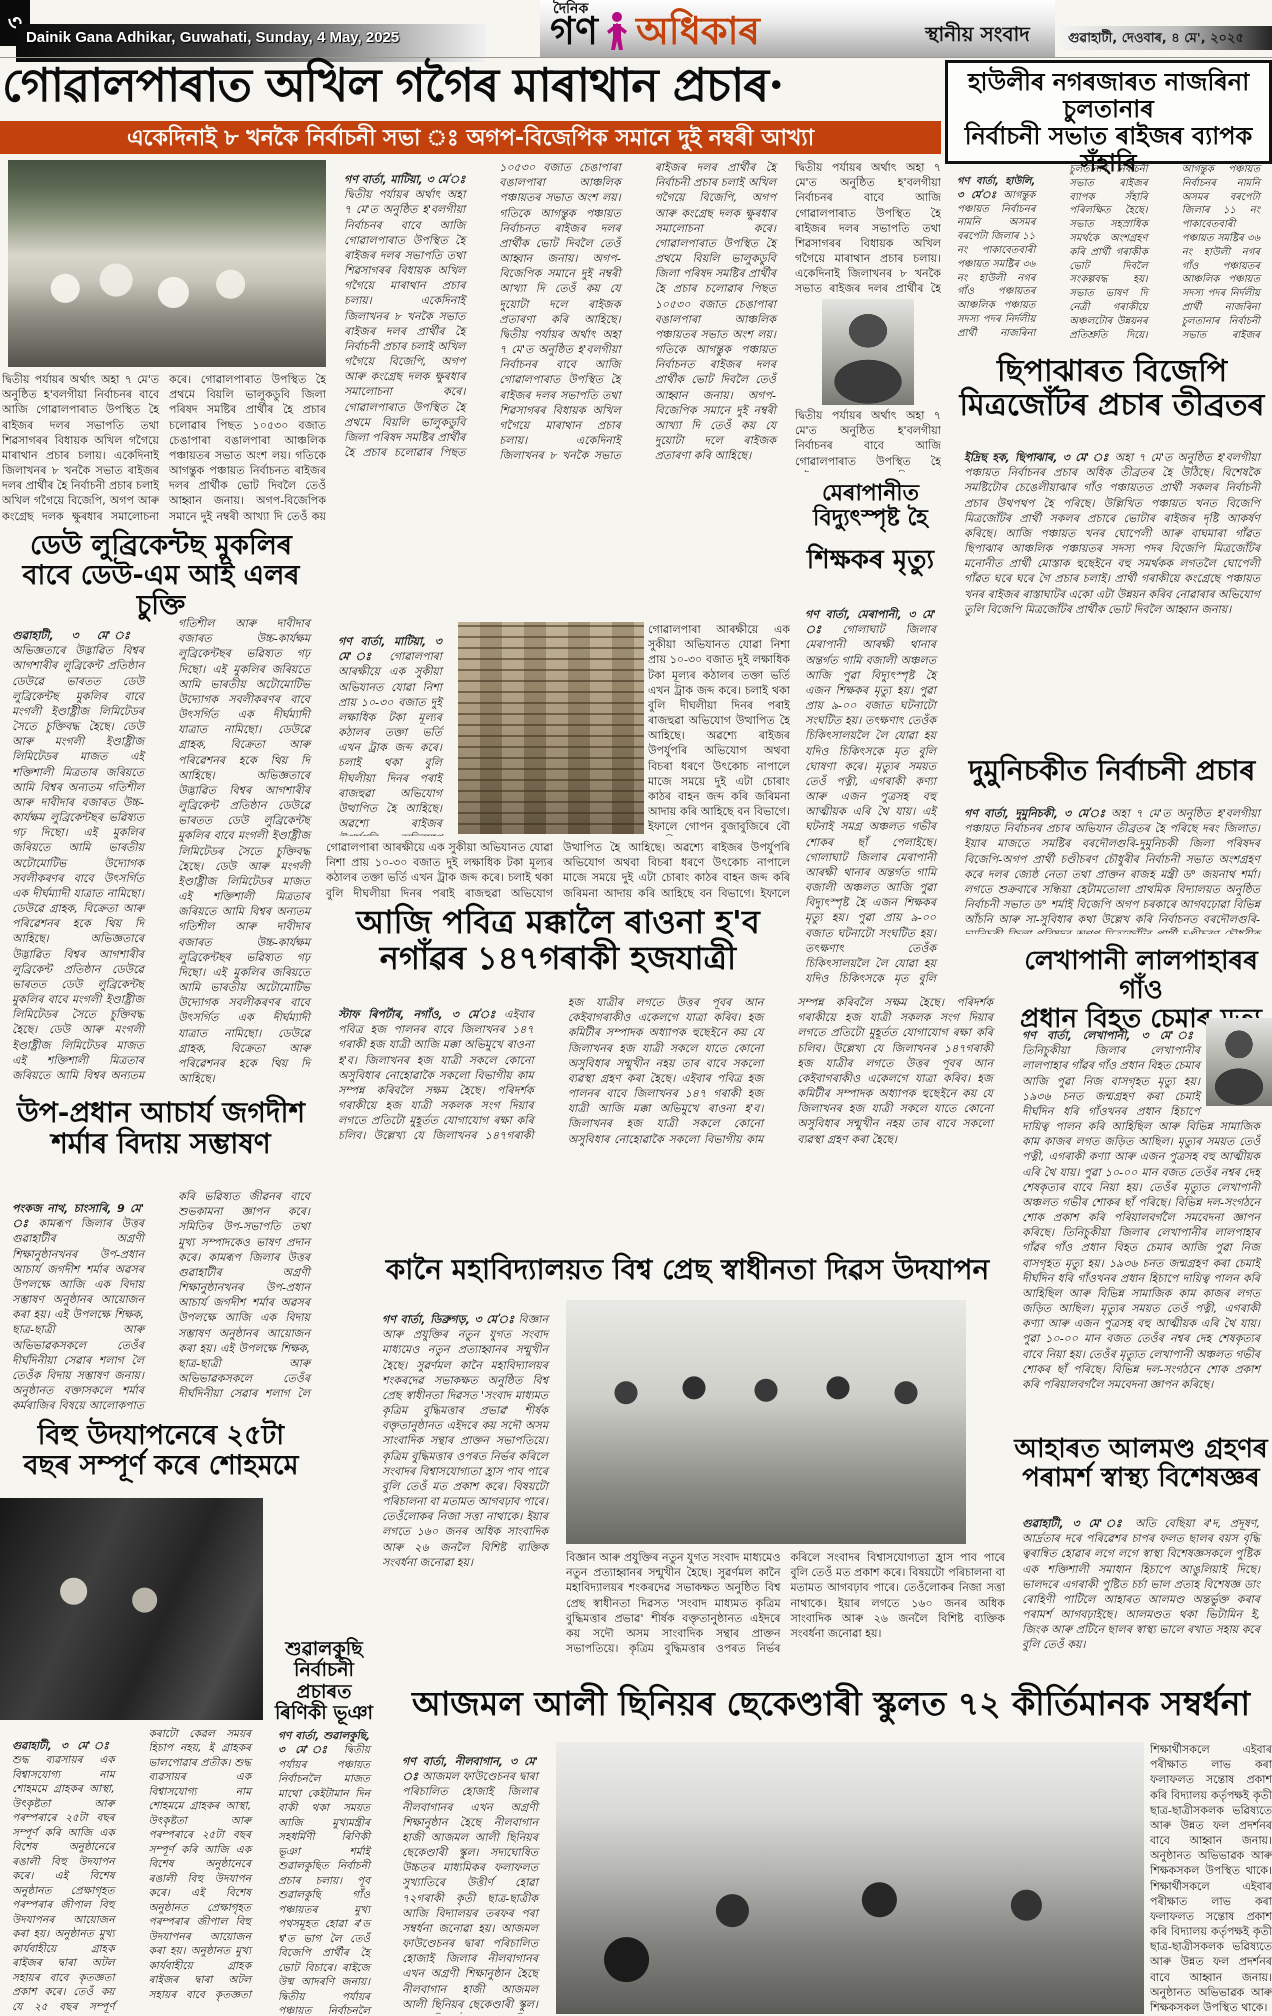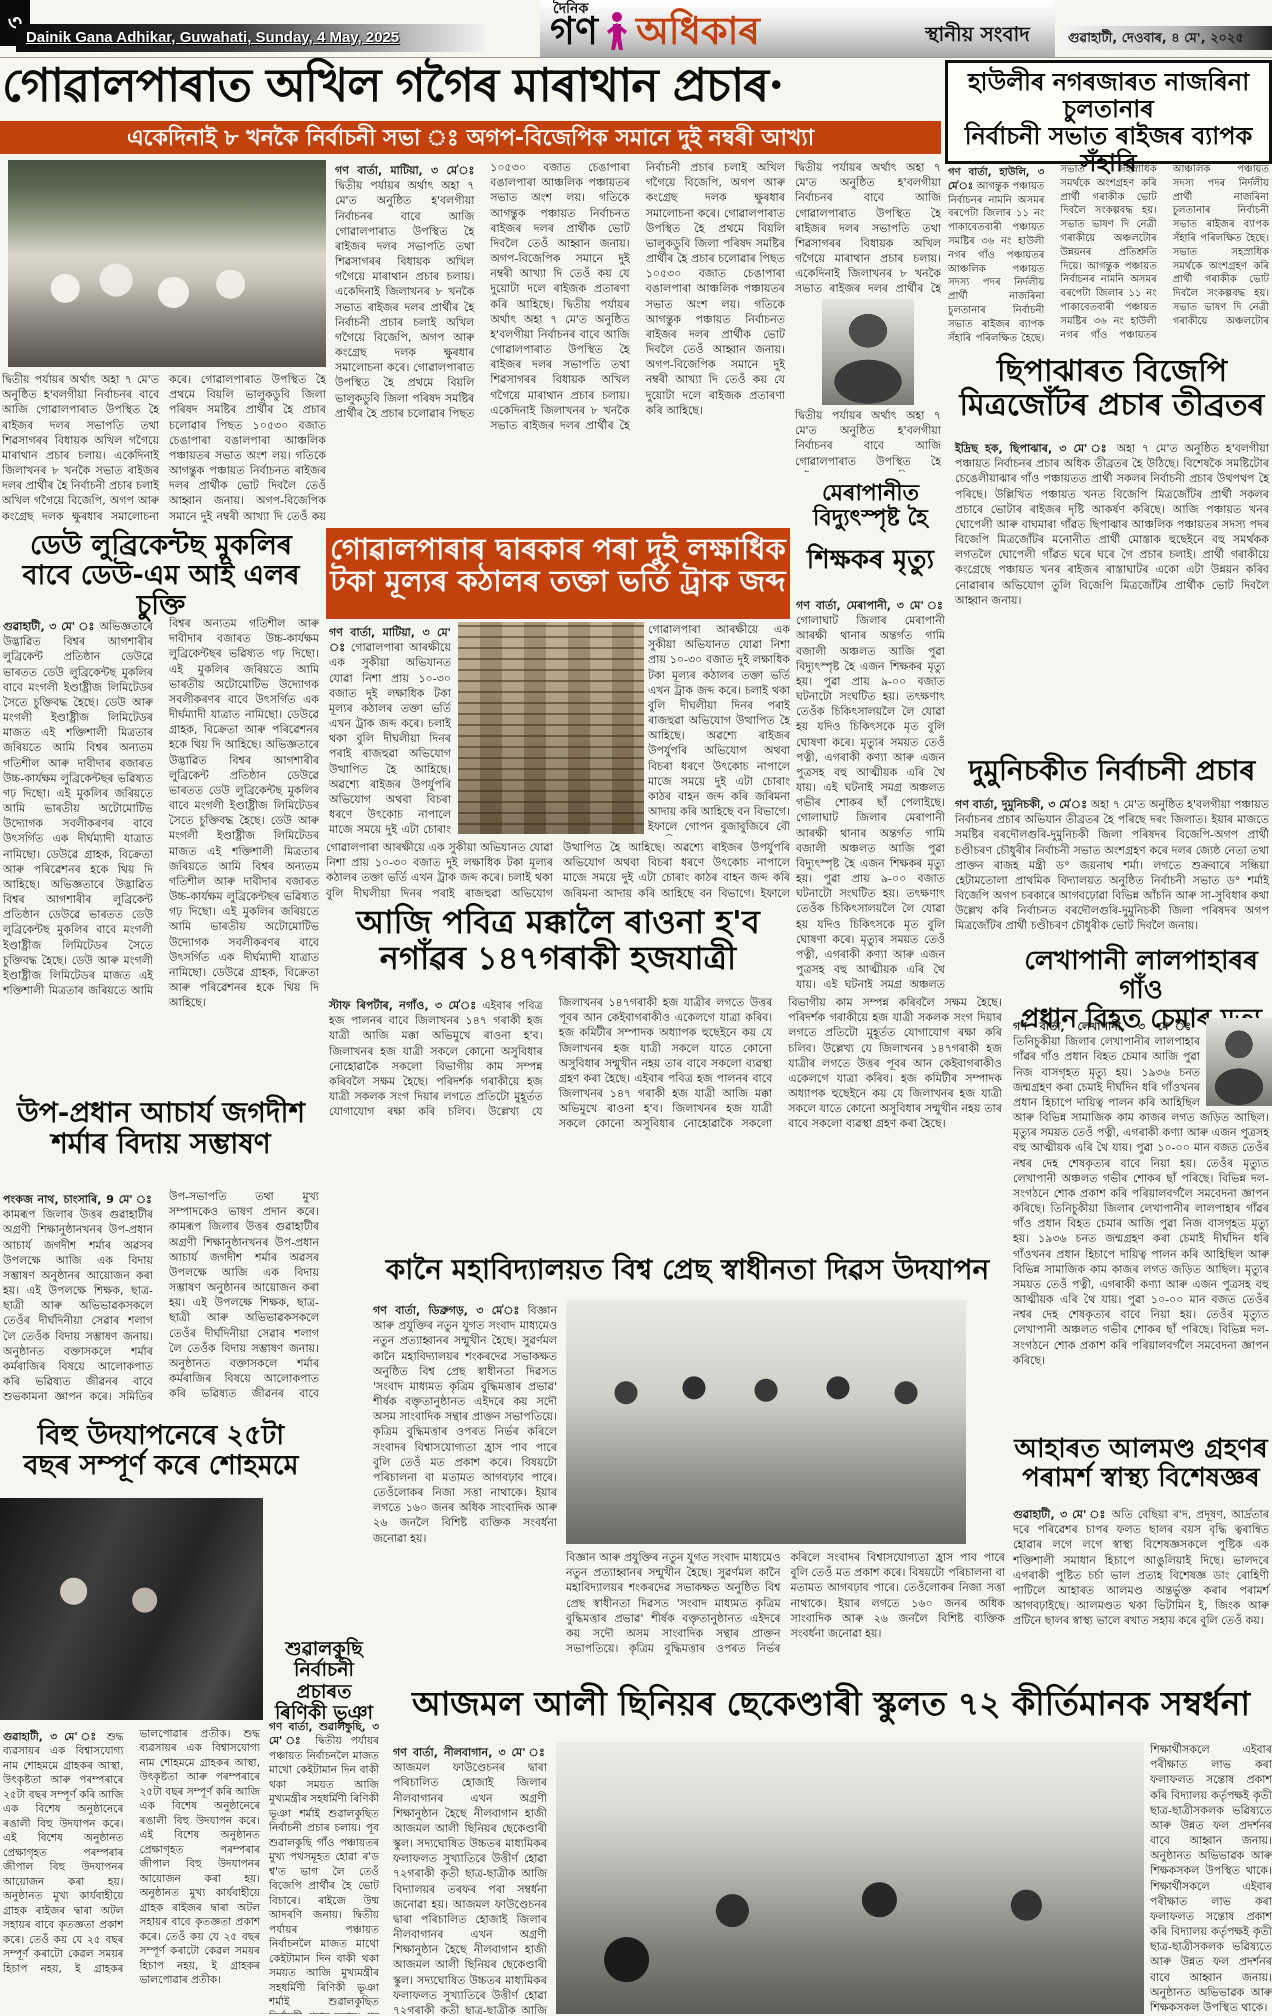--- a/index.html
+++ b/index.html
@@ -2,21 +2,21 @@
 <html><head>
 <meta charset="utf-8">
 <style>
   html,body{margin:0;padding:0;background:#dddbd4;}
   #page{position:relative;width:1272px;height:2016px;background:#f6f5f0;margin:0 auto;
         font-family:"DejaVu Sans",sans-serif;color:#111;overflow:hidden;}
   .abs{position:absolute;}
   .hl{font-family:"DejaVu Serif",serif;font-weight:700;text-align:center;line-height:1.12;color:#0c0c0c;}
   .hl-left{text-align:left;}
   .bodytxt{font-size:11px;line-height:1.38;text-align:justify;overflow:hidden;color:#1c1c1c;}
-  .bodytxt p{margin:3px;}
+  .bodytxt p{margin:12px;font-style:italic;}
   .byline{font-weight:700;}
   .cols2{column-count:2;column-gap:10px;}
   .cols3{column-count:3;column-gap:10px;}
   .barhead{background:#c2410c;color:#fbfbfb;}
   .boxhead{border:3px solid #111;background:#fdfdfa;}
   .photo{background-color:#9a9a94;}
   .photo-lead{background:
      radial-gradient(circle at 18% 62%, rgba(245,243,235,.95) 0 14px, rgba(245,243,235,0) 15px),
      radial-gradient(circle at 34% 58%, rgba(240,238,230,.9) 0 16px, rgba(240,238,230,0) 17px),
      radial-gradient(circle at 52% 64%, rgba(248,246,240,.9) 0 15px, rgba(248,246,240,0) 16px),
@@ -58,21 +58,21 @@
   .logo-person{fill:#b60d85;}
 </style>
 </head>
 <body>
 
 <div id="page">
 
   <div class="abs" style="left:0;top:0;width:30px;height:46px;background:#0a0a0a;color:#fff;
        font:700 22px/46px 'DejaVu Sans',sans-serif;text-align:center;">৩</div>
 
-  <div class="abs strip-l" style="left:16px;top:24px;width:460px;height:28px;text-decoration:underline;">Dainik Gana Adhikar, Guwahati,  Sunday, 4 May, 2025</div>
+  <div class="abs strip-l" style="left:16px;top:24px;width:460px;height:38px;">Dainik Gana Adhikar, Guwahati,  Sunday, 4 May, 2025</div>
 
   <div class="abs banner" style="left:540px;top:0;width:515px;height:57px;"></div>
 
   <div class="abs" style="left:553px;top:0px;font:700 14px/16px 'DejaVu Sans',sans-serif;color:#111;">দৈনিক</div>
 
   <div class="abs" style="left:550px;top:8px;width:340px;height:46px;display:flex;align-items:center;gap:6px;">
     <span style="font:800 38px/40px 'DejaVu Serif',serif;color:#0a0a0a;">গণ</span>
     <span style="display:inline-block;width:26px;height:40px;">
       <svg viewBox="0 0 26 40" width="26" height="40">
         <circle class="logo-person" cx="13" cy="6" r="5"></circle>
@@ -140,24 +140,20 @@
 
   <div class="abs" style="left:0;top:530px;width:322px;">
     <div class="hl" style="font-size:27px;">ডেউ লুব্রিকেন্টছ মুকলিৰ</div>
     <div class="hl" style="font-size:27px;">বাবে ডেউ-এম আই এলৰ চুক্তি</div>
   </div>
   <div class="abs bodytxt cols2" style="left:0;top:616px;width:322px;height:478px;">
     <p><span class="byline">গুৱাহাটী, ৩ মে' ঃ</span>
        <span>অভিজ্ঞতাৰে উদ্ভাৱিত বিশ্বৰ আগশাৰীৰ লুব্রিকেন্ট প্রতিষ্ঠান ডেউৱে ভাৰতত ডেউ লুব্রিকেন্টছ মুকলিৰ বাবে মংগলী ইণ্ডাষ্ট্রীজ লিমিটেডৰ সৈতে চুক্তিবদ্ধ হৈছে। ডেউ আৰু মংগলী ইণ্ডাষ্ট্রীজ লিমিটেডৰ মাজত এই শক্তিশালী মিত্রতাৰ জৰিয়তে আমি বিশ্বৰ অন্যতম গতিশীল আৰু দাবীদাৰ বজাৰত উচ্চ-কার্যক্ষম লুব্রিকেন্টছৰ ভৱিষ্যত গঢ় দিছো। এই মুকলিৰ জৰিয়তে আমি ভাৰতীয় অটোমোটিভ উদ্যোগক সবলীকৰণৰ বাবে উৎসর্গিত এক দীর্ঘম্যাদী যাত্রাত নামিছো। ডেউৱে গ্রাহক, বিক্রেতা আৰু পৰিৱেশনৰ হকে থিয় দি আহিছে। অভিজ্ঞতাৰে উদ্ভাৱিত বিশ্বৰ আগশাৰীৰ লুব্রিকেন্ট প্রতিষ্ঠান ডেউৱে ভাৰতত ডেউ লুব্রিকেন্টছ মুকলিৰ বাবে মংগলী ইণ্ডাষ্ট্রীজ লিমিটেডৰ সৈতে চুক্তিবদ্ধ হৈছে। ডেউ আৰু মংগলী ইণ্ডাষ্ট্রীজ লিমিটেডৰ মাজত এই শক্তিশালী মিত্রতাৰ জৰিয়তে আমি বিশ্বৰ অন্যতম গতিশীল আৰু দাবীদাৰ বজাৰত উচ্চ-কার্যক্ষম লুব্রিকেন্টছৰ ভৱিষ্যত গঢ় দিছো। এই মুকলিৰ জৰিয়তে আমি ভাৰতীয় অটোমোটিভ উদ্যোগক সবলীকৰণৰ বাবে উৎসর্গিত এক দীর্ঘম্যাদী যাত্রাত নামিছো। ডেউৱে গ্রাহক, বিক্রেতা আৰু পৰিৱেশনৰ হকে থিয় দি আহিছে। অভিজ্ঞতাৰে উদ্ভাৱিত বিশ্বৰ আগশাৰীৰ লুব্রিকেন্ট প্রতিষ্ঠান ডেউৱে ভাৰতত ডেউ লুব্রিকেন্টছ মুকলিৰ বাবে মংগলী ইণ্ডাষ্ট্রীজ লিমিটেডৰ সৈতে চুক্তিবদ্ধ হৈছে। ডেউ আৰু মংগলী ইণ্ডাষ্ট্রীজ লিমিটেডৰ মাজত এই শক্তিশালী মিত্রতাৰ জৰিয়তে আমি বিশ্বৰ অন্যতম গতিশীল আৰু দাবীদাৰ বজাৰত উচ্চ-কার্যক্ষম লুব্রিকেন্টছৰ ভৱিষ্যত গঢ় দিছো। এই মুকলিৰ জৰিয়তে আমি ভাৰতীয় অটোমোটিভ উদ্যোগক সবলীকৰণৰ বাবে উৎসর্গিত এক দীর্ঘম্যাদী যাত্রাত নামিছো। ডেউৱে গ্রাহক, বিক্রেতা আৰু পৰিৱেশনৰ হকে থিয় দি আহিছে।</span></p>
   </div>
 
-  <div class="abs barhead" style="left:326px;top:528px;width:464px;height:86px;padding-top:5px;">
-    <div class="hl" style="font-size:29px;color:#fbfbfb;">গোৱালপাৰাৰ দ্বাৰকাৰ পৰা দুই লক্ষাধিক</div>
-    <div class="hl" style="font-size:29px;color:#fbfbfb;">টকা মূল্যৰ কঠালৰ তক্তা ভর্তি ট্রাক জব্দ</div>
-  </div>
   <div class="abs bodytxt" style="left:326px;top:622px;width:128px;height:214px;">
     <p><span class="byline">গণ বার্তা, মাটিয়া, ৩ মে' ঃ</span>
        <span>গোৱালপাৰা আৰক্ষীয়ে এক সুকীয়া অভিযানত যোৱা নিশা প্রায় ১০-৩০ বজাত দুই লক্ষাধিক টকা মূল্যৰ কঠালৰ তক্তা ভর্তি এখন ট্রাক জব্দ কৰে। চলাই থকা বুলি দীঘলীয়া দিনৰ পৰাই ৰাজহুৱা অভিযোগ উত্থাপিত হৈ আহিছে। অৱশ্যে ৰাইজৰ উপর্যুপৰি অভিযোগ অথবা বিচৰা ধৰণে উৎকোচ নাপালে মাজে সময়ে দুই এটা চোৰাং কাঠৰ বাহন জব্দ কৰি জৰিমনা আদায় কৰি আহিছে বন বিভাগে। ইফালে গোপন বুজাবুজিৰে বৌ বৰালী সদৃশ শাল-চেগুন ব্যৱসায়ীক ৰক্ষণাবেক্ষণ দিয়া বন বিভাগে নোপোৰা বাবেই কঠালৰ তক্তা ভর্তি ট্রাকখন জব্দ কৰা বুলি নাম প্রকাশত অনিচ্ছুক আভ্যন্তৰীণ সূত্রই অভিযোগ উত্থাপন কৰিছে।</span></p>
   </div>
   <div class="abs photo photo-planks" style="left:458px;top:622px;width:186px;height:212px;"></div>
   <div class="abs bodytxt" style="left:648px;top:622px;width:142px;height:214px;">গোৱালপাৰা আৰক্ষীয়ে এক সুকীয়া অভিযানত যোৱা নিশা প্রায় ১০-৩০ বজাত দুই লক্ষাধিক টকা মূল্যৰ কঠালৰ তক্তা ভর্তি এখন ট্রাক জব্দ কৰে। চলাই থকা বুলি দীঘলীয়া দিনৰ পৰাই ৰাজহুৱা অভিযোগ উত্থাপিত হৈ আহিছে। অৱশ্যে ৰাইজৰ উপর্যুপৰি অভিযোগ অথবা বিচৰা ধৰণে উৎকোচ নাপালে মাজে সময়ে দুই এটা চোৰাং কাঠৰ বাহন জব্দ কৰি জৰিমনা আদায় কৰি আহিছে বন বিভাগে। ইফালে গোপন বুজাবুজিৰে বৌ বৰালী সদৃশ শাল-চেগুন ব্যৱসায়ীক ৰক্ষণাবেক্ষণ দিয়া বন বিভাগে নোপোৰা বাবেই কঠালৰ তক্তা ভর্তি ট্রাকখন জব্দ কৰা বুলি নাম প্রকাশত অনিচ্ছুক আভ্যন্তৰীণ সূত্রই অভিযোগ উত্থাপন কৰিছে।</div>
   <div class="abs bodytxt cols2" style="left:326px;top:840px;width:464px;height:62px;">গোৱালপাৰা আৰক্ষীয়ে এক সুকীয়া অভিযানত যোৱা নিশা প্রায় ১০-৩০ বজাত দুই লক্ষাধিক টকা মূল্যৰ কঠালৰ তক্তা ভর্তি এখন ট্রাক জব্দ কৰে। চলাই থকা বুলি দীঘলীয়া দিনৰ পৰাই ৰাজহুৱা অভিযোগ উত্থাপিত হৈ আহিছে। অৱশ্যে ৰাইজৰ উপর্যুপৰি অভিযোগ অথবা বিচৰা ধৰণে উৎকোচ নাপালে মাজে সময়ে দুই এটা চোৰাং কাঠৰ বাহন জব্দ কৰি জৰিমনা আদায় কৰি আহিছে বন বিভাগে। ইফালে গোপন বুজাবুজিৰে বৌ বৰালী সদৃশ শাল-চেগুন ব্যৱসায়ীক ৰক্ষণাবেক্ষণ দিয়া বন বিভাগে নোপোৰা বাবেই কঠালৰ তক্তা ভর্তি ট্রাকখন জব্দ কৰা বুলি নাম প্রকাশত অনিচ্ছুক আভ্যন্তৰীণ সূত্রই অভিযোগ উত্থাপন কৰিছে।</div>
 
   <div class="abs hl" style="left:952px;top:755px;width:320px;font-size:28px;">দুমুনিচকীত নির্বাচনী প্রচাৰ</div>
   <div class="abs bodytxt" style="left:952px;top:794px;width:320px;height:140px;">

